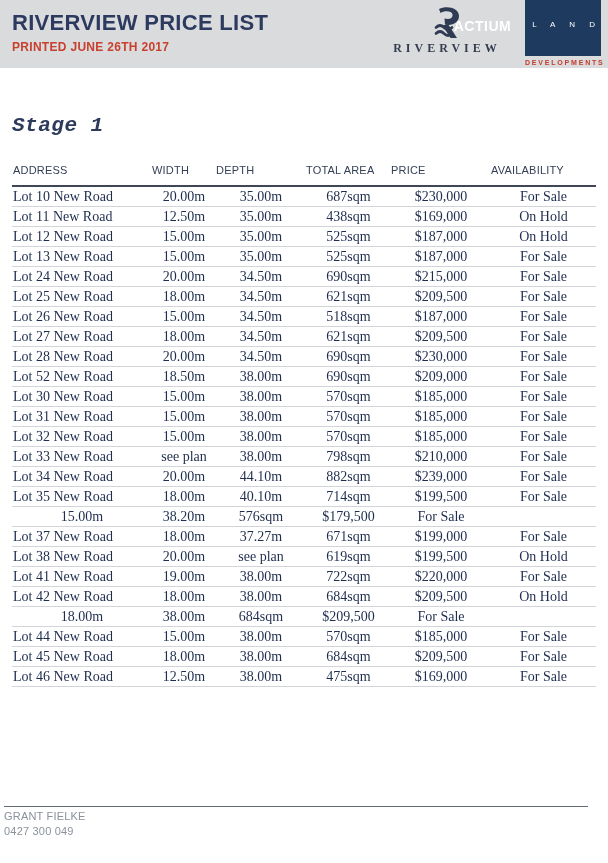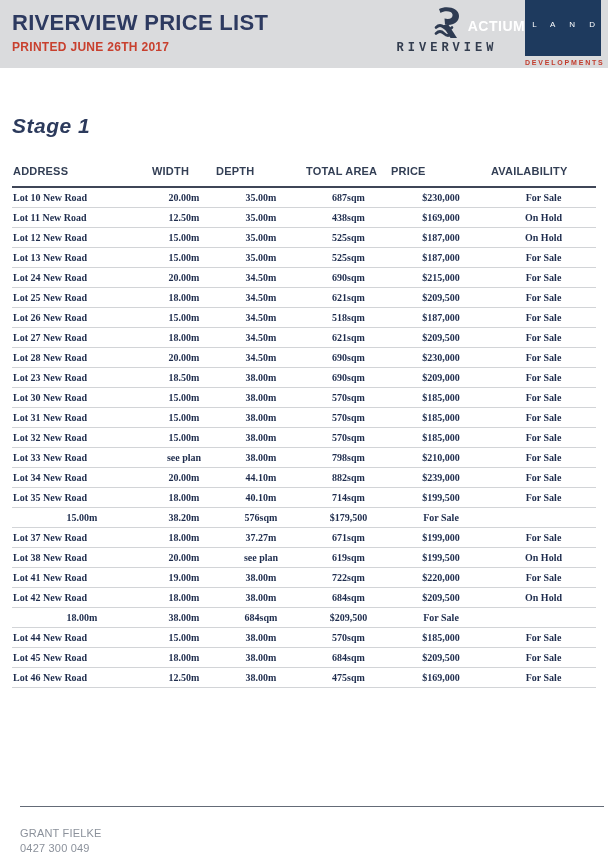--- a/index.html
+++ b/index.html
@@ -21,21 +21,21 @@
   }
   .doc-printed {
     font-family:"Liberation Sans", sans-serif; font-weight:bold;
     font-size:12px; color:#c8402e; margin-top:4px; letter-spacing:0.3px;
   }
 
   
   .rv-logo { position:absolute; left:388px; top:7px; width:118px; text-align:center; }
   .rv-mark { display:block; margin:0 auto; }
   .rv-wordmark {
-    font-family:Liberation Mono, monospace; font-weight:bold;
+    font-family:Liberation Serif, serif; font-weight:bold;
     font-size:12px; letter-spacing:4px; color:#333d4f; margin-top:2px;
     white-space:nowrap;
   }
 
   
   .actium { position:absolute; right:7px; top:0; width:76px; }
   .actium-square {
     width:76px; height:56px; background:#1e3a5e;
     display:flex; flex-direction:row; align-items:center; justify-content:flex-end;
     padding-bottom:4px;
@@ -44,61 +44,60 @@
     color:#ffffff; font-family:"Liberation Sans", sans-serif; font-weight:bold;
     font-size:14px; letter-spacing:0.5px; line-height:14px;
   }
   .actium-arc {
     width:62px; height:7px; margin-top:2px;
     border-top:2px solid #e2677e;
     border-radius:50% 50% 0 0 / 100% 100% 0 0;
   }
   .actium-land {
     color:#ffffff; font-family:"Liberation Sans", sans-serif;
-    font-size:8px; letter-spacing:6px; margin-top:-3px; padding-left:7px;
+    font-size:8px; letter-spacing:6px; margin-top:-3px; padding-left:21px;
     white-space:nowrap;
   }
   .actium-dev {
     color:#c23b2c; font-family:"Liberation Sans", sans-serif; font-weight:bold;
     font-size:7px; letter-spacing:1.8px; text-align:center; margin-top:3px;
     white-space:nowrap;
   }
 
   
   .content { position:absolute; top:68px; left:12px; width:584px; }
   .stage-heading {
     margin-top:46px;
-    font-family:Liberation Sans, sans-serif; font-style:italic; font-weight:bold;
+    font-family:Liberation Mono, monospace; font-style:italic; font-weight:bold;
     font-size:21px; color:#2c3a5c; letter-spacing:0.5px;
   }
 
   .table { margin-top:27px; width:584px; }
   .thead, .tr {
     display:grid;
     grid-template-columns:140px 64px 90px 85px 100px 105px;
-    font-weight:bold;
   }
   .thead {
     font-family:"Liberation Sans", sans-serif; font-size:11px; color:#333f55;
     padding-bottom:9px; border-bottom:2px solid #3f4657; letter-spacing:0.2px;
   }
   .th { text-align:left; }
   .th.c0 { text-align:left; padding-left:1px; }
   .tr {
     height:20px; line-height:19px;
     border-bottom:1px solid #d2d4d7;
-    font-family:"Liberation Serif", serif; font-size:10px; color:#1e2c4d;
+    font-family:"Liberation Serif", serif; font-size:14px; color:#1e2c4d;
   }
   .td { text-align:center; white-space:nowrap; overflow:hidden; }
   .td.c0 { text-align:left; padding-left:1px; }
 
   
   .footer {
-    position:absolute; top:806px; left:20px; width:584px;
-    border-top:1px solid #646b77; padding-top:19px;
+    position:absolute; top:806px; left:4px; width:584px;
+    border-top:1px solid #646b77; padding-top:2px;
     font-family:"Liberation Sans", sans-serif; font-size:11px; color:#8b919b;
     line-height:14.5px; letter-spacing:0.2px;
   }
 </style>
 </head>
 <body>
 
 <div class="page">
 
   <div class="header">
@@ -206,21 +205,21 @@
           </div>
           <div class="tr">
             <div class="td c0">Lot 28 New Road</div>
             <div class="td c1">20.00m</div>
             <div class="td c2">34.50m</div>
             <div class="td c3">690sqm</div>
             <div class="td c4">$230,000</div>
             <div class="td c5">For Sale</div>
           </div>
           <div class="tr">
-            <div class="td c0">Lot 23 New Road</div>
+            <div class="td c0">Lot 52 New Road</div>
             <div class="td c1">18.50m</div>
             <div class="td c2">38.00m</div>
             <div class="td c3">690sqm</div>
             <div class="td c4">$209,000</div>
             <div class="td c5">For Sale</div>
           </div>
           <div class="tr">
             <div class="td c0">Lot 30 New Road</div>
             <div class="td c1">15.00m</div>
             <div class="td c2">38.00m</div>

